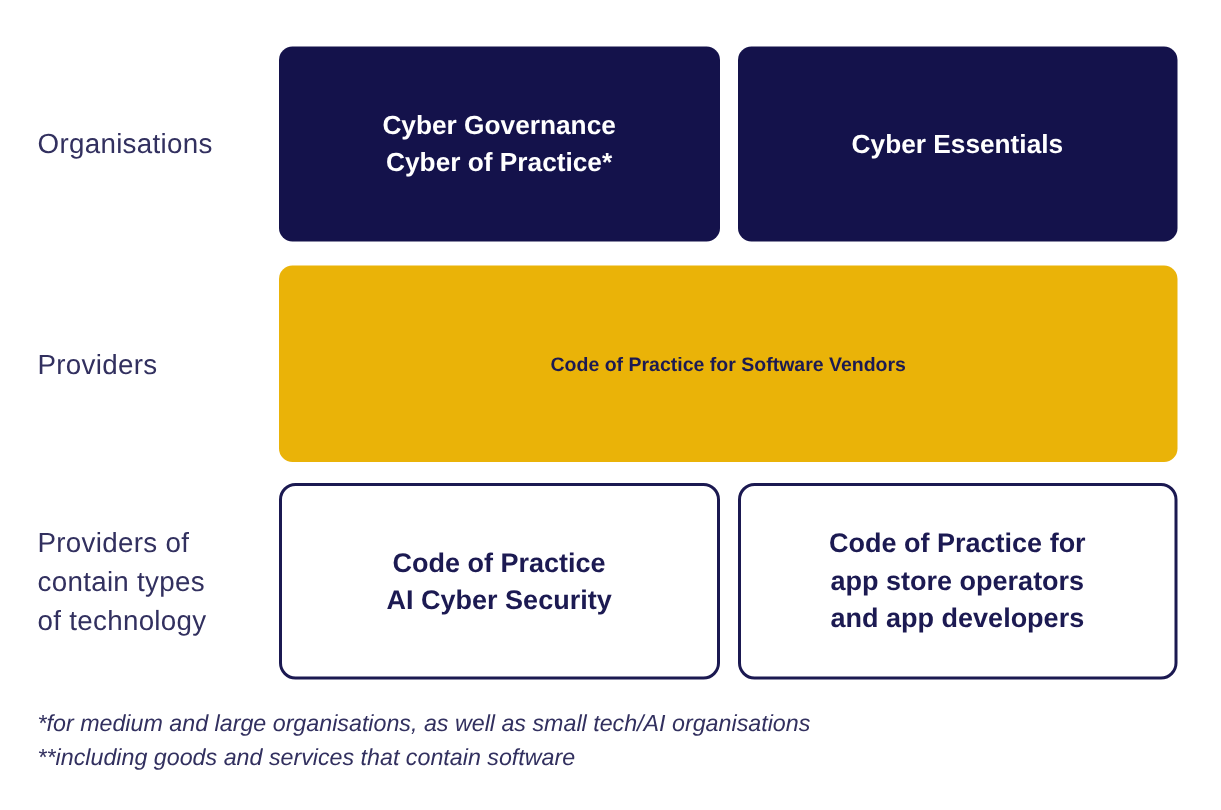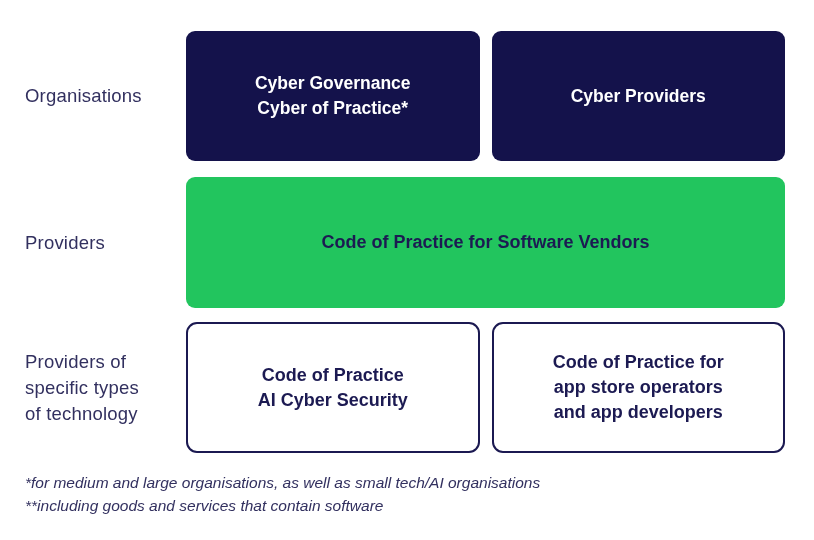--- a/index.html
+++ b/index.html
@@ -57,23 +57,23 @@
     font-size: 17.5px;
     line-height: 25px;
     border-radius: 9px;
     box-sizing: border-box;
   }
   .box.navy {
     background: #14124b;
     color: #ffffff;
   }
   .box.gray {
-    background: #22c55e;
+    background: #eab308;
     color: #1c1a52;
-    font-size: 18px;
+    font-size: 13px;
   }
   .box.outline {
     background: #ffffff;
     color: #1c1a52;
     border: 2px solid #1b1951;
     border-radius: 11px;
     font-size: 18px;
   }
   .footnotes {
     position: absolute;
@@ -93,40 +93,40 @@
   <div class="row row-1">
     <div class="row-label">
       <div>Organisations</div>
     </div>
     <div class="boxes">
       <div class="box navy">
         <div>Cyber Governance</div>
         <div>Cyber of Practice*</div>
       </div>
       <div class="box navy">
-        <div>Cyber Providers</div>
+        <div>Cyber Essentials</div>
       </div>
     </div>
   </div>
 
   <div class="row row-2">
     <div class="row-label">
       <div>Providers</div>
     </div>
     <div class="boxes">
       <div class="box gray">
         <div>Code of Practice for Software Vendors</div>
       </div>
     </div>
   </div>
 
   <div class="row row-3">
     <div class="row-label">
       <div>Providers of</div>
-      <div>specific types</div>
+      <div>contain types</div>
       <div>of technology</div>
     </div>
     <div class="boxes">
       <div class="box outline">
         <div>Code of Practice</div>
         <div>AI Cyber Security</div>
       </div>
       <div class="box outline">
         <div>Code of Practice for</div>
         <div>app store operators</div>

